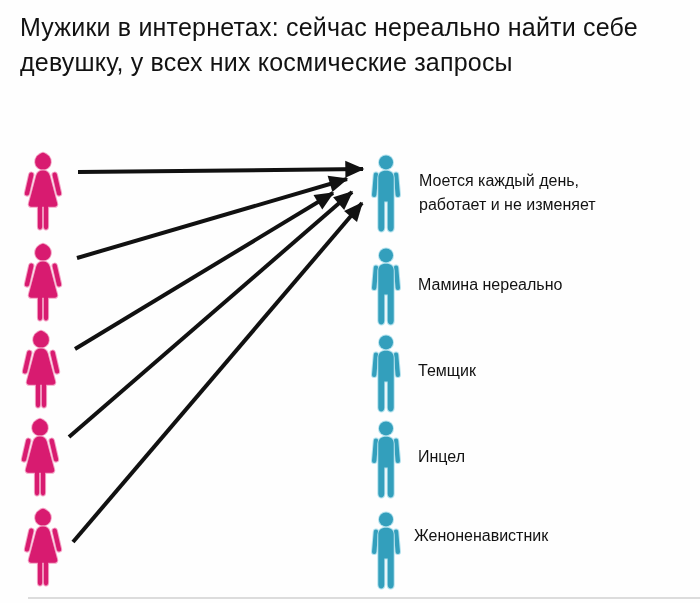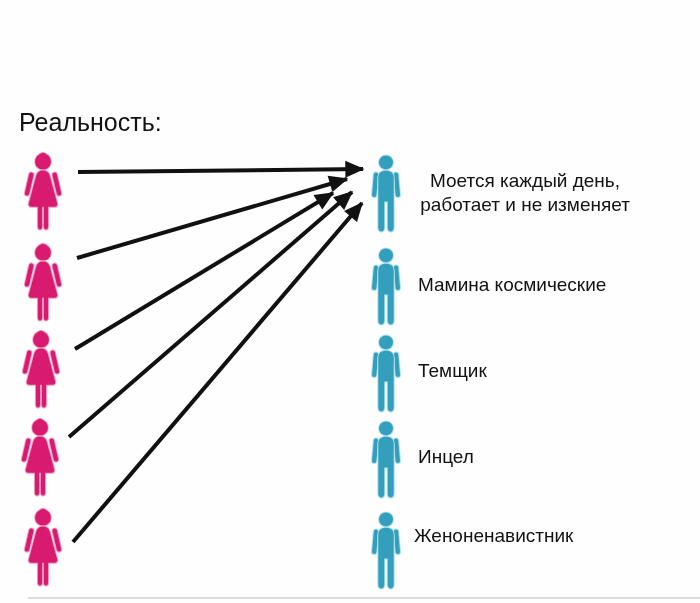--- a/index.html
+++ b/index.html
@@ -47,43 +47,42 @@
     paint-order: stroke;
   }
   #arrows-layer line {
     stroke: var(--arrow, #111111);
     stroke-width: 4;
   }
   #ah path { fill: var(--arrow, #111111); }
   .man-label {
     position: absolute;
     transform: translateY(-50%);
-    font-size: 19px;
+    font-size: 16px;
     line-height: 23.5px;
     max-width: 212px;
     color: var(--text, #121212);
-    text-align: center;
   }
   .footer-line {
     position: absolute;
     left: 28px;
     right: 0;
     top: 597px;
     height: 2px;
     background: var(--footer-line, #d4d4d4);
     opacity: 0.75;
   }
 </style>
 </head>
 <body>
 
 <div class="page">
 
+  <div class="title">Мужики в интернетах: сейчас нереально найти себе девушку, у всех них космические запросы</div>
 
-  <div class="subtitle">Реальность:</div>
 
   <svg class="diagram" id="diagram" viewBox="0 0 700 603" xmlns="http://www.w3.org/2000/svg">
     <defs>
       <marker id="ah" viewBox="0 0 6 6" refX="5.3" refY="3" markerWidth="5.2" markerHeight="5.2" orient="auto">
         <path d="M0.2 0.55 L5.7 3 L0.2 5.45 Z"></path>
       </marker>
 
       <g id="woman-shape">
         <path d="M22 0.8 C26.8 2 30.2 5.9 29.8 10.4 C29.4 14.7 26.1 17.4 22 17.4
                  C17.9 17.4 14.6 14.7 14.2 10.4 C13.8 5.9 17.2 2 22 0.8 Z"></path>
@@ -123,21 +122,21 @@
         <use href="#man-shape" x="369" y="155"></use>
         <use href="#man-shape" x="369" y="248"></use>
         <use href="#man-shape" x="369" y="335"></use>
         <use href="#man-shape" x="369" y="421"></use>
         <use href="#man-shape" x="369" y="512"></use>
       </g>
   </svg>
 
   <div id="labels">
       <div class="man-label" style="left: 419px; top: 192px;">Моется каждый день, работает и не изменяет</div>
-      <div class="man-label" style="left: 418px; top: 285px;">Мамина космические</div>
+      <div class="man-label" style="left: 418px; top: 285px;">Мамина нереально</div>
       <div class="man-label" style="left: 418px; top: 371px;">Темщик</div>
       <div class="man-label" style="left: 418px; top: 457px;">Инцел</div>
       <div class="man-label" style="left: 414px; top: 536px;">Женоненавистник</div>
     </div>
 
   <div class="footer-line"></div>
 
 </div>
 
 </body></html>

